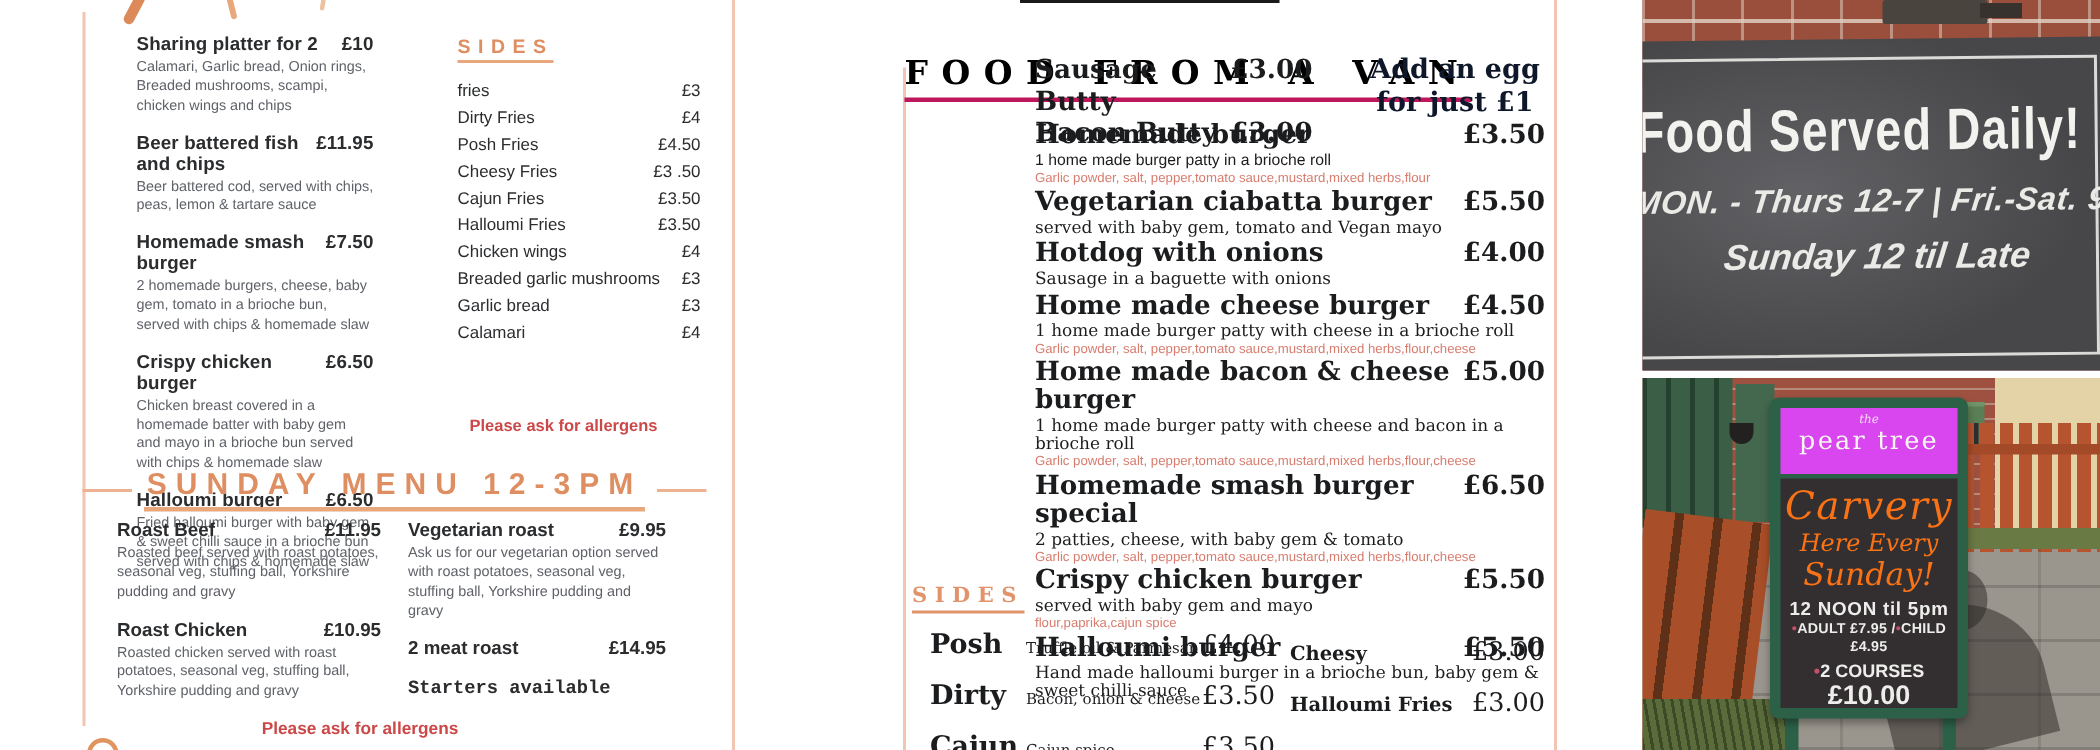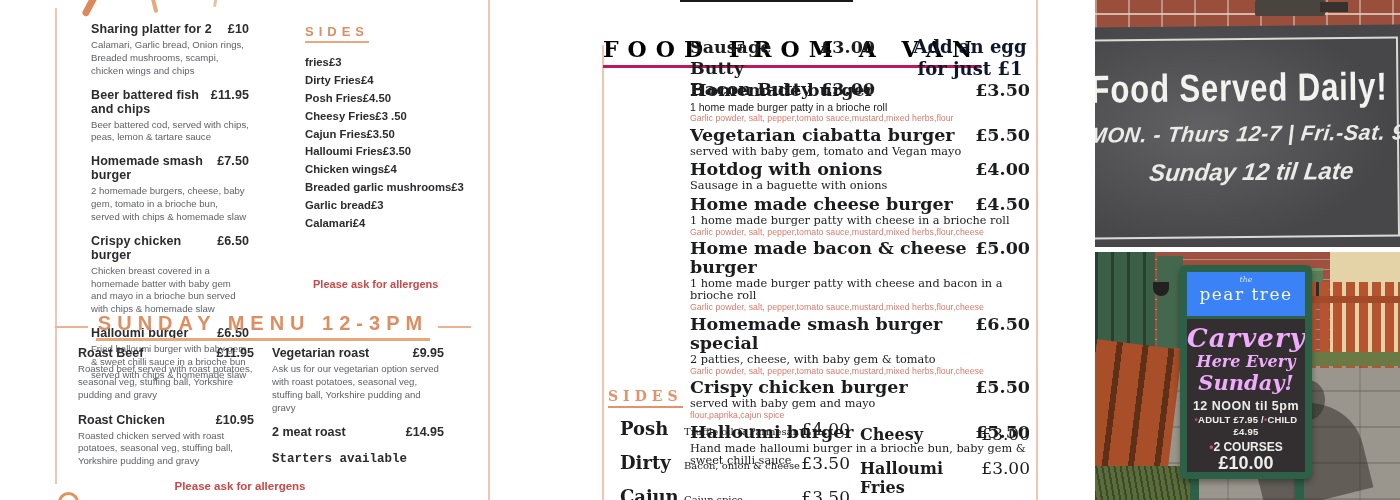--- a/index.html
+++ b/index.html
@@ -14,21 +14,21 @@
   .lc-line-right{left:488px;top:0;height:500px;}
   .logo-stroke{position:absolute;background:#DD8A5A;border-radius:4px;}
 
   .lm-col{left:91px;top:22px;width:158px;}
   .lm-head{display:flex;justify-content:space-between;font-weight:bold;font-size:12.5px;color:#2B2C2E;letter-spacing:.1px;}
   .lm-desc{font-size:9.6px;line-height:1.34;color:#5F6268;margin-top:3px;margin-bottom:10px;}
 
   .sides-col{left:305px;top:22px;width:162px;}
   .sides-title{color:#DE8E60;font-weight:bold;font-size:13px;letter-spacing:5px;border-bottom:2px solid #E8A87C;
                display:inline-block;padding-bottom:2px;margin-bottom:12px;}
-  .side-row{display:flex;justify-content:flex-start;font-weight:bold;font-size:11.3px;color:#2B2C2E;margin-bottom:3.4px;line-height:14.5px;}
+  .side-row{display:flex;justify-content:space-between;font-weight:normal;font-size:11.3px;color:#2B2C2E;margin-bottom:3.4px;line-height:14.5px;}
   .sides-note{position:absolute;left:8px;top:256px;color:#CC4848;font-weight:bold;font-size:11px;white-space:nowrap;}
 
   .sunday-banner{left:55px;top:312px;width:416px;display:flex;align-items:center;}
   .sunday-rule{flex:1;height:2px;background:#ECB291;}
   .sunday-title{color:#DE8E60;font-weight:bold;font-size:20px;letter-spacing:6px;border-bottom:3px solid #E8A87C;
                 padding:0 2px 3px 2px;margin:0 8px;white-space:nowrap;}
 
   .roast-col1{left:78px;top:346px;width:176px;}
   .roast-col2{left:272px;top:346px;width:172px;}
   .roast-head{display:flex;justify-content:space-between;font-weight:bold;font-size:12.5px;color:#2B2C2E;}
@@ -58,21 +58,21 @@
   .vs-title{display:inline-block;color:#E2936B;font-weight:bold;font-size:14px;letter-spacing:5px;
             border-bottom:2px solid #E2936B;padding-bottom:2px;}
   .vs-grid{position:relative;margin-top:10px;height:110px;}
   .vs-leftcol{position:absolute;left:12px;top:0;width:230px;}
   .vs-rightcol{position:absolute;left:252px;top:6px;width:170px;}
   .vs-lrow{display:flex;align-items:baseline;margin-bottom:13px;}
   .vs-lname{font-weight:bold;font-size:18px;width:64px;}
   .vs-ldesc{font-size:10px;flex:1;}
   .vs-lprice{font-size:17px;}
   .vs-rrow{display:flex;justify-content:space-between;align-items:baseline;margin-bottom:14px;}
-  .vs-rname{font-weight:bold;font-size:16px;}
+  .vs-rname{font-weight:bold;font-size:13px;}
   .vs-rprice{font-size:17px;}
 
   
   .photo-top{left:1095px;top:0;width:305px;height:247px;overflow:hidden;background:#9a4f3c;}
   .brick{position:absolute;left:0;top:0;width:100%;height:60px;background-color:#9a4f3c;
     background-image:repeating-linear-gradient(0deg, rgba(226,211,199,.8) 0 2px, rgba(0,0,0,0) 2px 15px),
                      repeating-linear-gradient(90deg, rgba(226,211,199,.5) 0 2px, rgba(0,0,0,0) 2px 33px);}
   .bracket{position:absolute;left:160px;top:0;width:70px;height:16px;background:#4a443e;border-radius:2px;}
   .bracket2{position:absolute;left:225px;top:2px;width:28px;height:10px;background:#37322e;}
   .chalkboard{position:absolute;left:-6px;top:26px;width:318px;height:228px;background:#47474a;
@@ -108,25 +108,25 @@
   .pb-grass2{position:absolute;left:216px;top:100px;width:90px;height:14px;background:#6A7A44;}
   .pave{position:absolute;left:0;top:108px;width:305px;height:140px;
     background-image:repeating-linear-gradient(0deg, rgba(70,68,64,.28) 0 2px, rgba(0,0,0,0) 2px 36px),
                      repeating-linear-gradient(90deg, rgba(70,68,64,.2) 0 2px, rgba(0,0,0,0) 2px 66px);}
   .shadow-person{position:absolute;left:158px;top:150px;width:110px;height:100px;background:rgba(42,38,33,.5);
     border-radius:45% 55% 0 0;transform:rotate(-14deg);}
   .shadow-head{position:absolute;left:196px;top:128px;width:34px;height:40px;background:rgba(42,38,33,.5);border-radius:50%;}
   .sign-leg{position:absolute;width:9px;height:30px;background:#2C6148;}
   .carvery-sign{position:absolute;left:85px;top:13px;width:132px;height:214px;background:#2C6148;border-radius:6px;
     padding:7px;box-sizing:border-box;box-shadow:0 3px 6px rgba(0,0,0,.35);}
-  .sign-header{background:#3b82f6;height:44px;text-align:center;color:#F4F6EE;font-family:"DejaVu Serif",serif;}
+  .sign-header{background:#d946ef;height:44px;text-align:center;color:#F4F6EE;font-family:"DejaVu Serif",serif;}
   .sign-the{font-size:8px;font-style:italic;padding-top:3px;opacity:.85;}
   .sign-brand{font-size:17px;letter-spacing:1.5px;}
   .sign-board{background:#332F30;height:153px;margin-top:3px;text-align:center;overflow:hidden;}
-  .cv-script{color:#f0abfc;font-family:"DejaVu Serif",serif;font-style:italic;font-weight:bold;}
+  .cv-script{color:#f97316;font-family:"DejaVu Serif",serif;font-style:italic;font-weight:normal;}
   .cv1{font-size:26px;line-height:30px;margin-top:4px;letter-spacing:1px;}
   .cv2{font-size:16px;line-height:18px;}
   .cv3{font-size:21px;line-height:24px;}
   .cv-white{color:#EDEDEB;font-weight:bold;}
   .cv4{font-size:12.5px;line-height:16px;margin-top:3px;letter-spacing:.5px;}
   .cv5{font-size:9.5px;line-height:12px;letter-spacing:.2px;}
   .cv5 .dot,.cv6 .dot{color:#C4506A;}
   .cv6{font-size:12px;line-height:14px;margin-top:2px;}
   .cv7{font-size:18px;line-height:19px;}
 </style>

